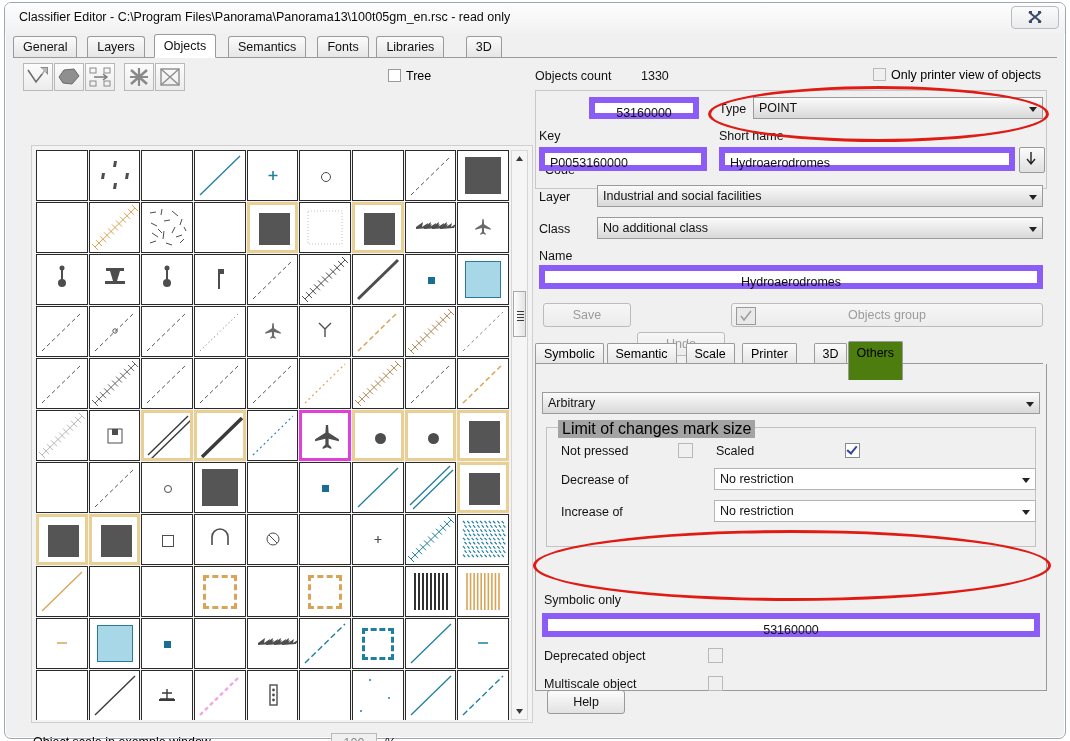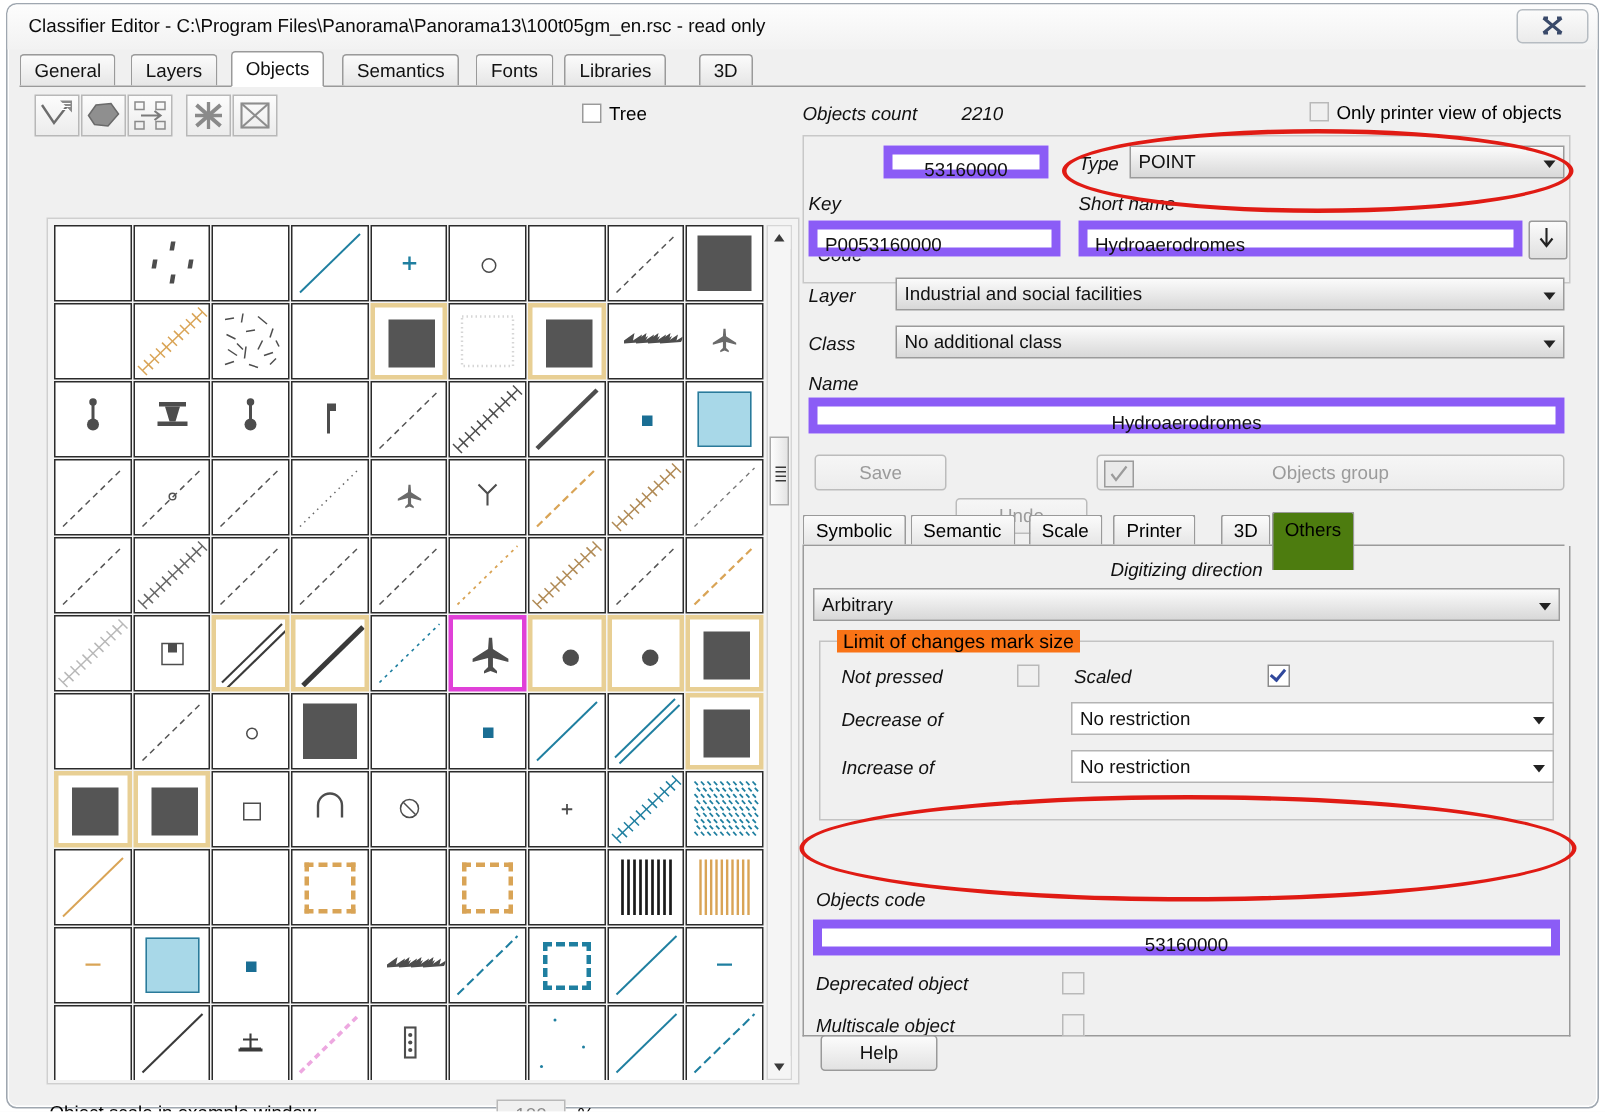--- a/index.html
+++ b/index.html
@@ -69,30 +69,30 @@
       background:#f0f0f0;color:#8a8a8a;text-align:center;line-height:19px;font-size:12.5px;box-sizing:border-box;}
   .pct{position:absolute;left:372px;top:677px;font-size:12.5px;}
 
   .btn{position:absolute;height:24px;border:1px solid #9a9a9a;border-radius:3px;
       background:linear-gradient(#fcfcfc,#e2e2e2);font-size:12.5px;color:#111;
       text-align:center;box-sizing:border-box;line-height:22px;}
   .btn.dis{color:#9b9b9b;background:linear-gradient(#f6f6f6,#ececec);border-color:#bcbcbc;}
 
   
   .rightpanel{position:absolute;left:526px;top:56px;width:530px;height:668px;}
-  .lbl{position:absolute;font-size:12.5px;color:#111;white-space:nowrap;font-style:italic;}
+  .lbl{position:absolute;font-size:12.5px;color:#111;white-space:nowrap;}
   .txtin{position:absolute;background:#fff;border:6px solid #8b5cf6;box-sizing:border-box;
       font-size:12.5px;line-height:21px;padding:0 5px;color:#111;}
   .combo{position:absolute;height:22px;border:1px solid #9b9b9b;box-sizing:border-box;
       background:linear-gradient(#fbfbfb,#d8d8d8);font-size:12.5px;line-height:20px;padding:0 5px;color:#111;}
   .combo .cv{position:absolute;right:5px;top:9px;width:0;height:0;
       border-left:4px solid transparent;border-right:4px solid transparent;border-top:5px solid #222;}
   .group{position:absolute;border:1px solid #c8c8c8;box-sizing:border-box;background:#f0f0f0;}
   .fieldset{position:absolute;border:1px solid #c3c3c3;box-sizing:border-box;}
-  .fslegend{position:absolute;background:#f97316;padding:0 4px;font-size:13px;}
+  .fslegend{position:absolute;background:#a3a3a3;padding:0 4px;font-size:16px;}
 
   .subtabs .stab{position:absolute;top:2px;height:20px;padding:0 8px;line-height:20px;
       border:1px solid #9a9a9a;border-bottom:none;border-radius:2px 2px 0 0;
       background:linear-gradient(#fbfbfb,#e6e6e6);font-size:12.5px;box-sizing:border-box;white-space:nowrap;}
   .subtabs .stab.active{top:0;height:39px;line-height:22px;background:#4d7c0f;z-index:5;}
   .subline{position:absolute;left:0;top:22px;width:508px;height:1px;background:#9a9a9a;}
 
   
   .oval{position:absolute;border:3px solid #e01b14;border-radius:50%/50%;pointer-events:none;}
 </style>
@@ -859,21 +859,21 @@
 
       <div class="scalerow">Object scale in example window</div>
       <div class="scalebox">100</div>
       <div class="pct">%</div>
 
     </div>
 
     <div class="rightpanel">
 
       <div class="lbl" style="left:4px;top:10px;">Objects count</div>
-      <div class="lbl" style="left:110px;top:10px;">2210</div>
+      <div class="lbl" style="left:110px;top:10px;">1330</div>
 
       <div style="position:absolute;left:342px;top:9px;font-size:12.5px;">
         <span class="cb dis"></span><span>Only printer view of objects</span>
       </div>
 
       <div class="group" style="left:4px;top:31px;width:512px;height:99px;"></div>
 
       <div class="lbl" style="left:14px;top:104px;">Code</div>
       <div class="txtin" style="left:58px;top:38px;width:110px;height:22px;text-align:center;">53160000</div>
 
@@ -924,21 +924,20 @@
         <div class="subline"></div>
       <div class="stab" style="left: 0px;">Symbolic</div>
           <div class="stab" style="left: 71.5px;">Semantic</div>
           <div class="stab" style="left: 150.5px;">Scale</div>
           <div class="stab" style="left: 207px;">Printer</div>
           <div class="stab" style="left: 278.5px;">3D</div>
           <div class="stab active" style="left: 312.5px;">Others</div>
         </div>
 
       <div style="position:absolute;left:4px;top:305px;width:512px;height:327px;border:1px solid #9a9a9a;border-top:none;background:#f0f0f0;box-sizing:border-box;">
-        <div class="lbl" style="left:0;top:9px;width:510px;text-align:center;">Digitizing direction</div>
         <div class="combo" style="left:6px;top:28px;width:498px;">
           <span>Arbitrary</span>
           <span class="cv"></span>
         </div>
 
         <div class="fieldset" style="left:10px;top:63px;width:490px;height:120px;"></div>
         <div class="fslegend" style="left:22px;top:56px;">Limit of changes mark size</div>
 
         <div class="lbl" style="left:25px;top:80px;">Not pressed</div>
         <span class="cb dis" style="position:absolute;left:142px;top:79px;width:15px;height:15px;"></span>
@@ -951,21 +950,21 @@
           <span>No restriction</span>
           <span class="cv"></span>
         </div>
 
         <div class="lbl" style="left:25px;top:141px;">Increase of</div>
         <div class="combo" style="left:178px;top:136px;width:322px;background:#fff;border-color:#b4b4b4;">
           <span>No restriction</span>
           <span class="cv"></span>
         </div>
 
-        <div class="lbl" style="left:8px;top:229px;">Objects code</div>
+        <div class="lbl" style="left:8px;top:229px;">Symbolic only</div>
         <div class="txtin" style="left:6px;top:249px;width:498px;height:24px;text-align:center;line-height:23px;">53160000</div>
 
         <div class="lbl" style="left:8px;top:285px;">Deprecated object</div>
         <span class="cb dis" style="position:absolute;left:172px;top:284px;width:15px;height:15px;"></span>
 
         <div class="lbl" style="left:8px;top:313px;">Multiscale object</div>
         <span class="cb dis" style="position:absolute;left:172px;top:312px;width:15px;height:15px;"></span>
       </div>
 
       <div class="btn" style="left:16px;top:631px;width:78px;">Help</div>

